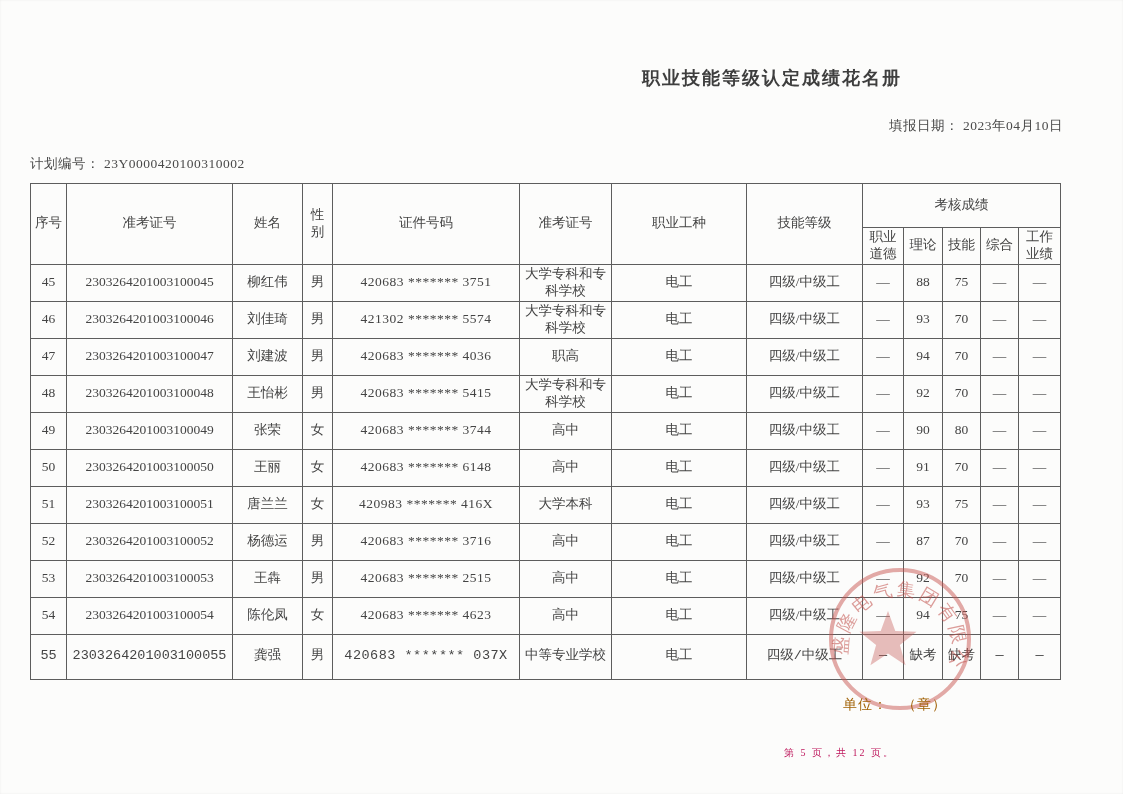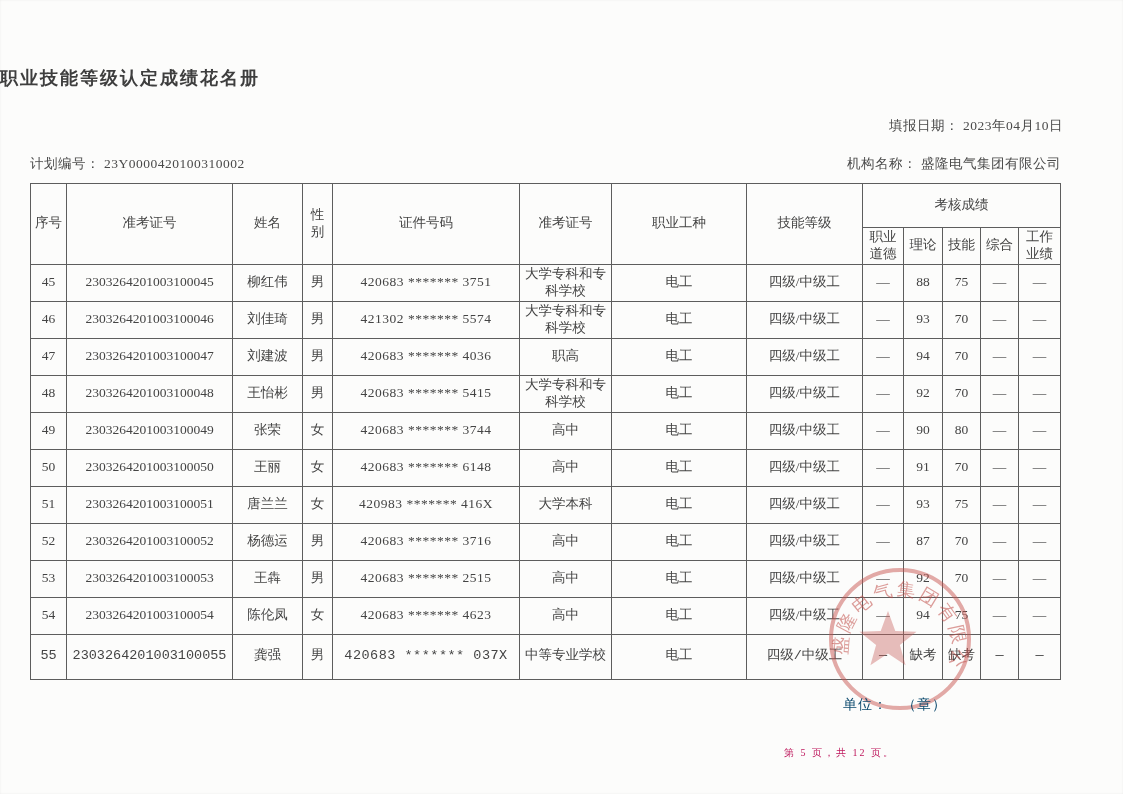--- a/index.html
+++ b/index.html
@@ -11,21 +11,21 @@
     -webkit-font-smoothing:antialiased;
   }
   .page{
     position:relative;width:1123px;height:794px;
     background:#fcfcfb;
     overflow:hidden;
     box-shadow:inset 0 0 2px #e8e8e6;
   }
   .doc-title{
     position:absolute;top:66px;left:0;width:902px;
-    text-align:left;font-size:18px;font-weight:600;
+    text-align:right;font-size:18px;font-weight:600;
     letter-spacing:2px;color:#3e3e3e;
     font-family:"Liberation Sans","DejaVu Sans",sans-serif;
   }
   .meta{position:absolute;font-size:13.5px;color:#4a4a4a;letter-spacing:0.5px;white-space:nowrap;}
   .meta .lbl{margin-right:4px;}
   .m-plan-name{left:30px;top:117px;}
   .m-fill-date{right:60px;top:117px;text-align:center;}
   .m-plan-no{left:30px;top:155px;}
   .m-org{right:62px;top:155px;}
 
@@ -40,42 +40,41 @@
     padding:1px 2px;font-weight:normal;
     line-height:1.25;overflow:hidden;
   }
   table.roster{border:1.5px solid #4f4f4f;}
   thead tr.h1{height:44px;}
   thead tr.h2{height:31px;}
   tbody tr{height:37px;}
   tbody tr:last-child{height:45px;font-family:Liberation Mono, monospace;}
   td.idno{letter-spacing:0.5px;white-space:nowrap;margin-top:37px;}
 
-  .unit-line{position:absolute;left:843px;top:696px;font-size:14px;color:#0c4a6e;letter-spacing:1px;}
+  .unit-line{position:absolute;left:843px;top:696px;font-size:14px;color:#a16207;letter-spacing:1px;}
   .unit-line .seal-hint{margin-left:14px;}
   .page-info{position:absolute;left:784px;top:746px;font-size:10px;color:#be185d;letter-spacing:2px;}
 
   .stamp{
     position:absolute;left:824px;top:565px;width:152px;height:148px;
     pointer-events:none;filter:blur(0.4px);opacity:0.9;
   }
 </style>
 </head>
 <body>
 
 <div class="page">
 
   <div class="doc-title">职业技能等级认定成绩花名册</div>
 
 
   <div class="meta m-fill-date"><span class="lbl">填报日期：</span><span>2023年04月10日</span></div>
 
   <div class="meta m-plan-no"><span class="lbl">计划编号：</span><span>23Y0000420100310002</span></div>
 
-  <div class="meta m-org"><span class="lbl">机构名称：</span><span>盛隆电气集团有限公司</span></div>
 
   <table class="roster">
     <colgroup>
       <col style="width:36px">
         <col style="width:166px">
         <col style="width:70px">
         <col style="width:30px">
       <col style="width:187px">
         <col style="width:92px">
         <col style="width:135px">

